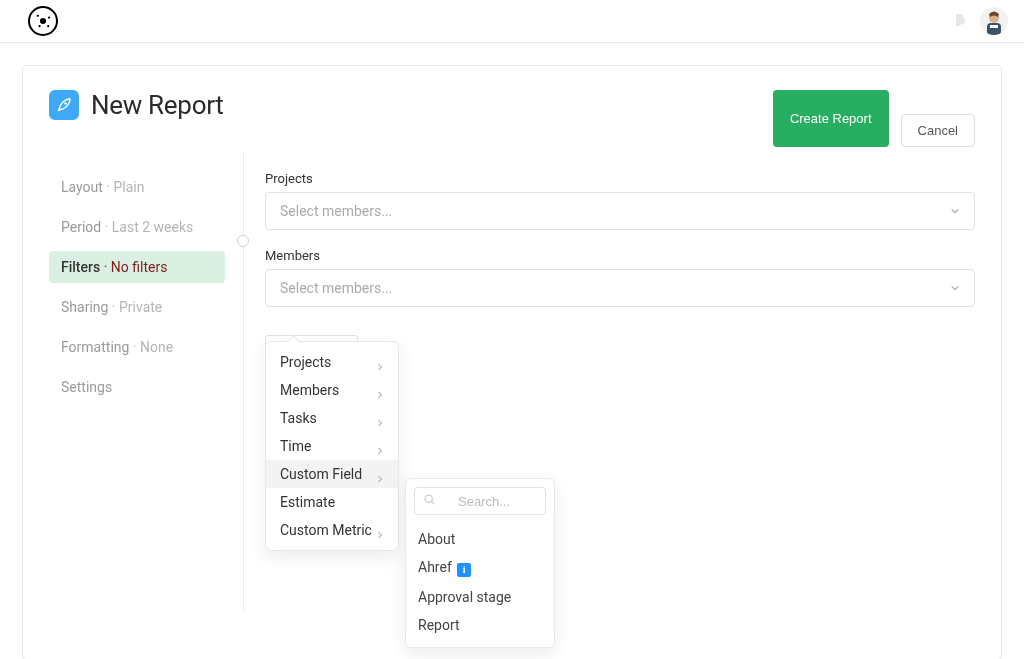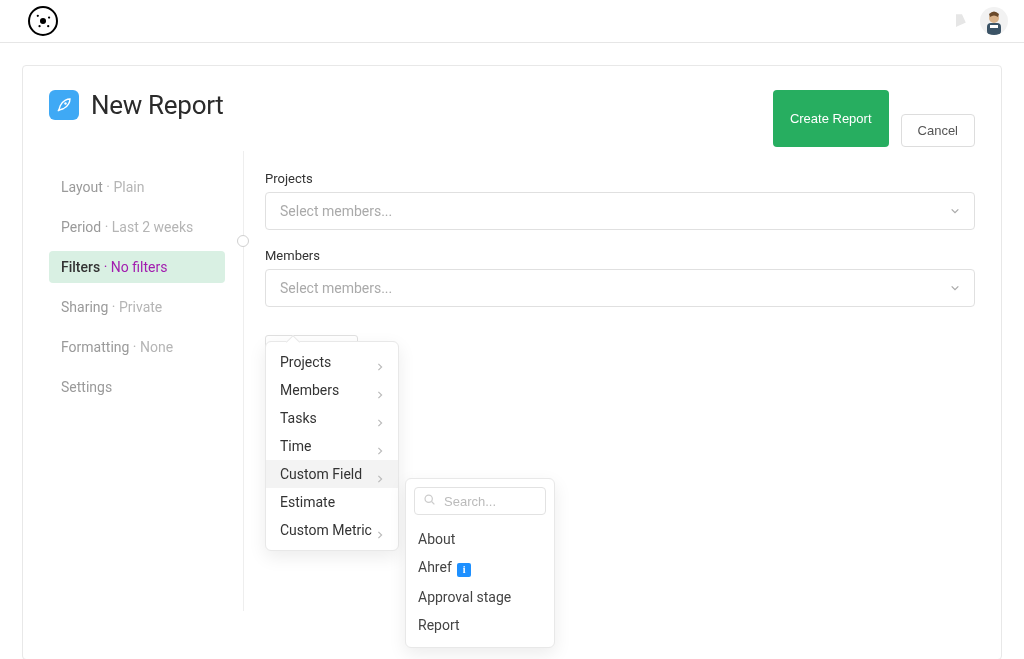--- a/index.html
+++ b/index.html
@@ -82,21 +82,21 @@
     font-size: 14px;
     color: #9a9a9a;
     border-radius: 4px;
     cursor: pointer;
     margin-bottom: 8px;
   }
   .nav-item .nav-label { color: #9a9a9a; }
   .nav-item .nav-value { color: #b5b5b5; }
   .nav-item.active { background: #d9f0e3; }
   .nav-item.active .nav-label { color: #333; font-weight: 500; }
-  .nav-item.active .nav-value { color: #a21caf; }
+  .nav-item.active .nav-value { color: #7f1d1d; }
   .timeline-col {
     width: 40px;
     flex: none;
     position: relative;
   }
   .timeline-line {
     position: absolute;
     left: 18px;
     top: -20px;
     bottom: -200px;
@@ -189,21 +189,21 @@
     border-radius: 6px;
     box-shadow: 0 6px 18px rgba(0,0,0,0.08);
     padding: 8px;
   }
   .search-wrap {
     border: 1px solid #e2e2e2;
     border-radius: 4px;
     display: flex;
     align-items: center;
     padding: 5px 8px;
-    gap: 8px;
+    gap: 22px;
     margin-bottom: 10px;
   }
   .search-wrap input {
     border: none;
     outline: none;
     font-size: 13px;
     color: #777;
     width: 100%;
     background: transparent;
   }

